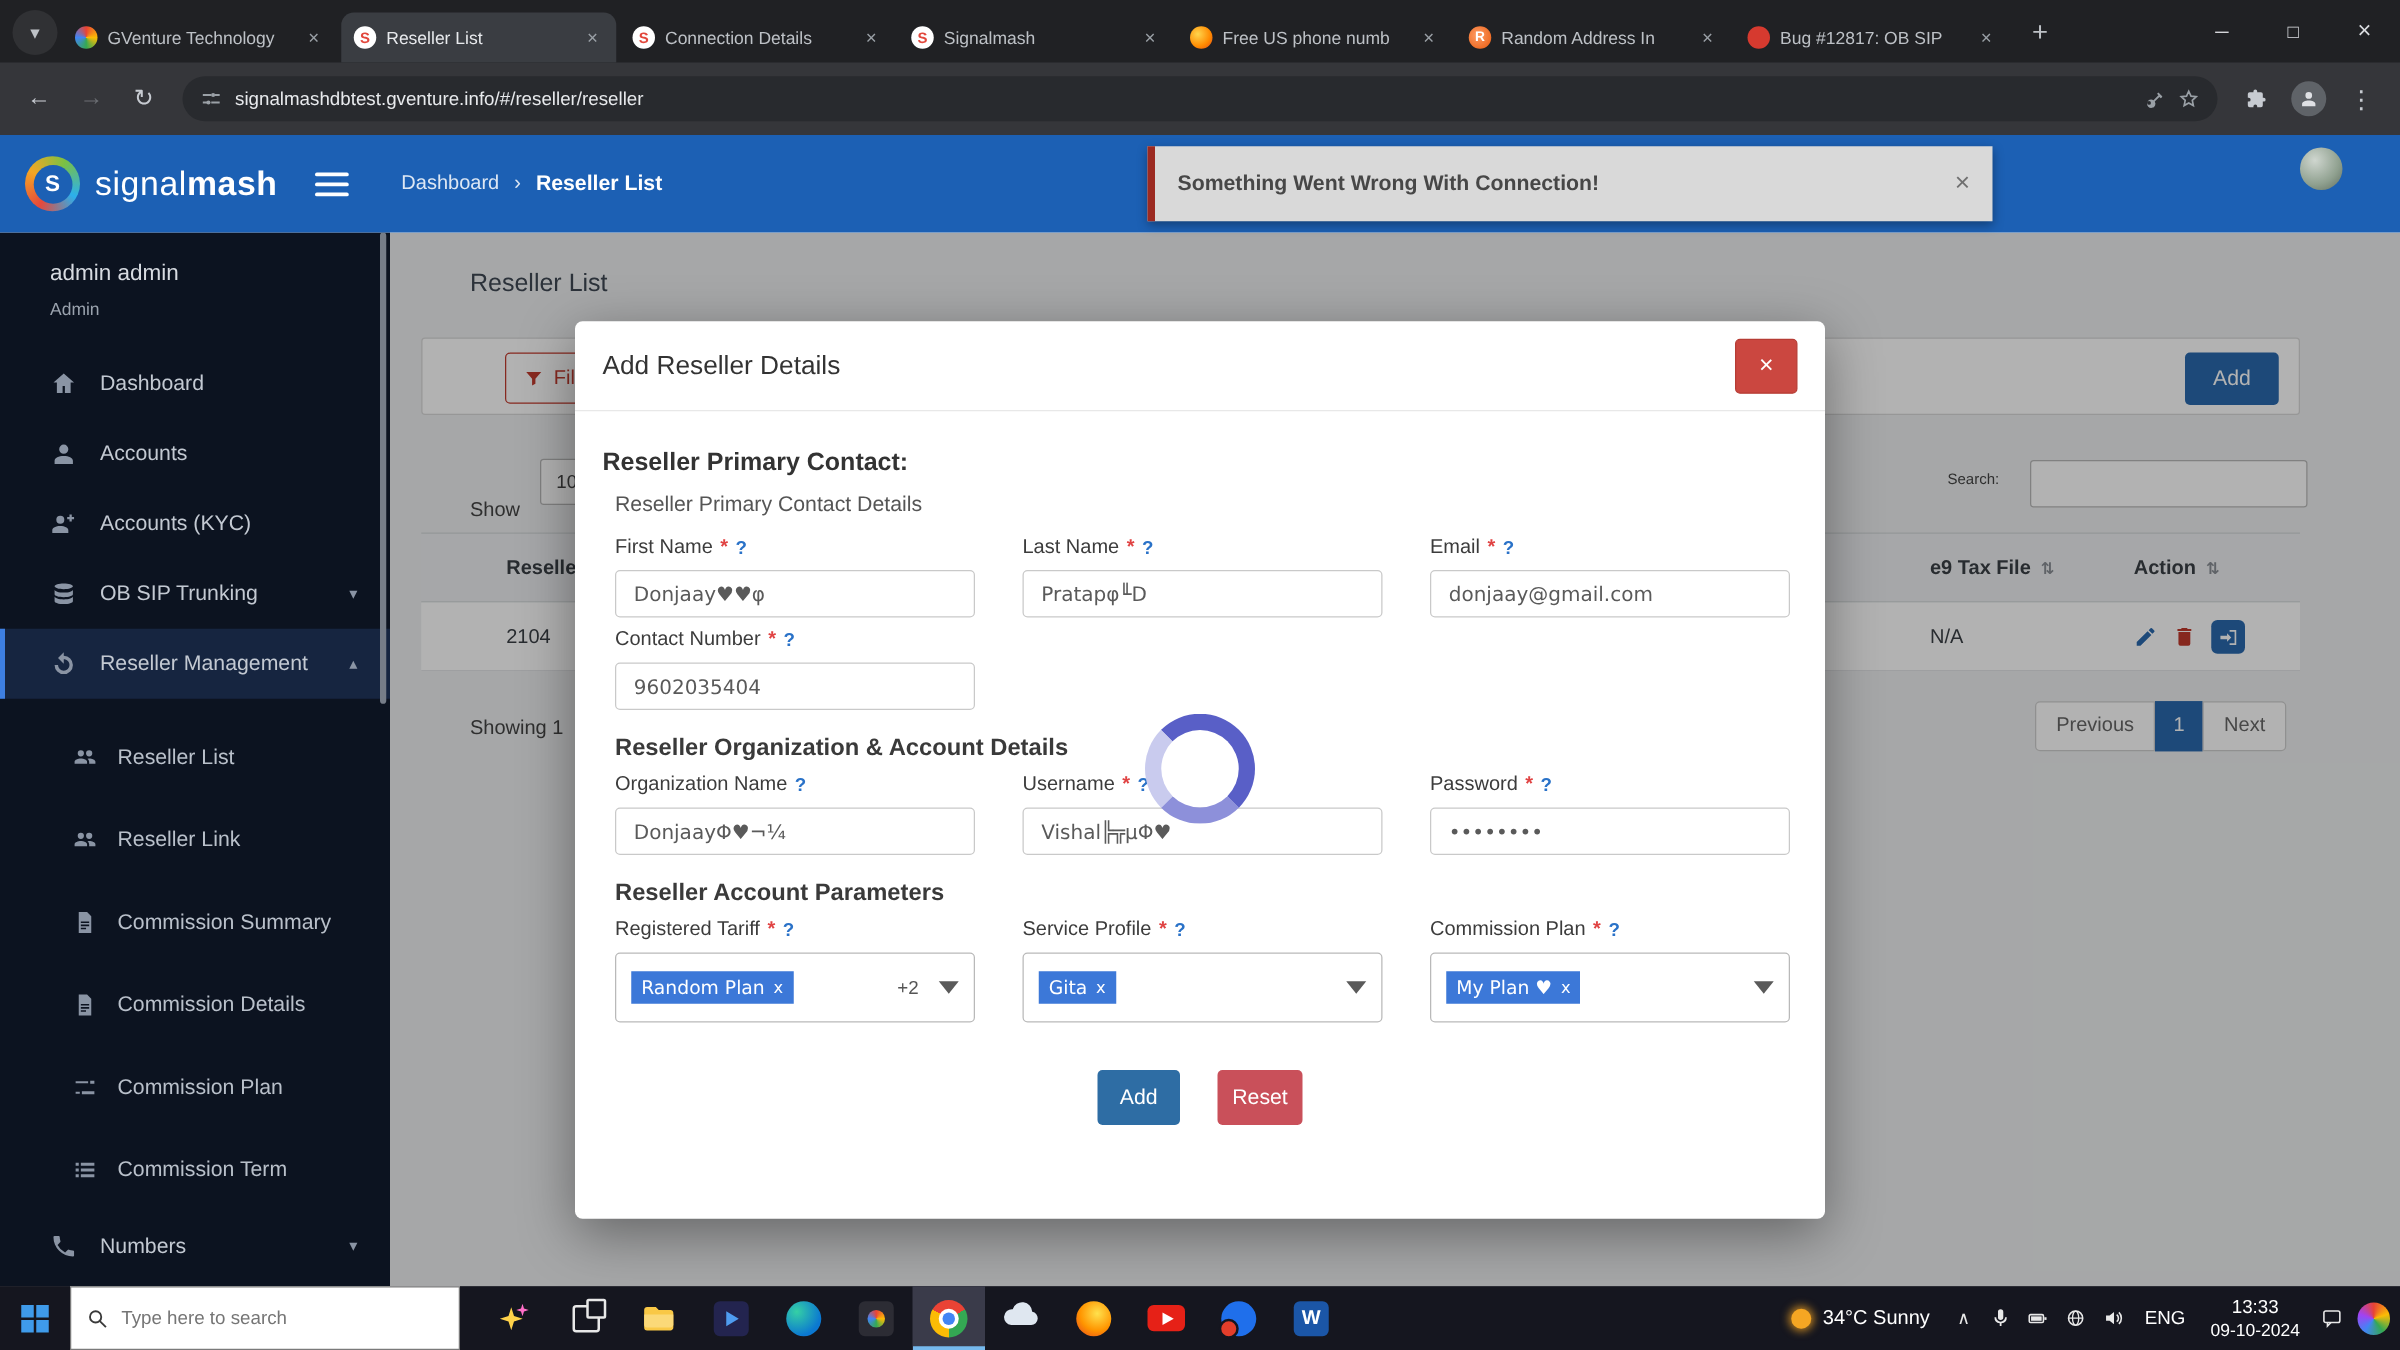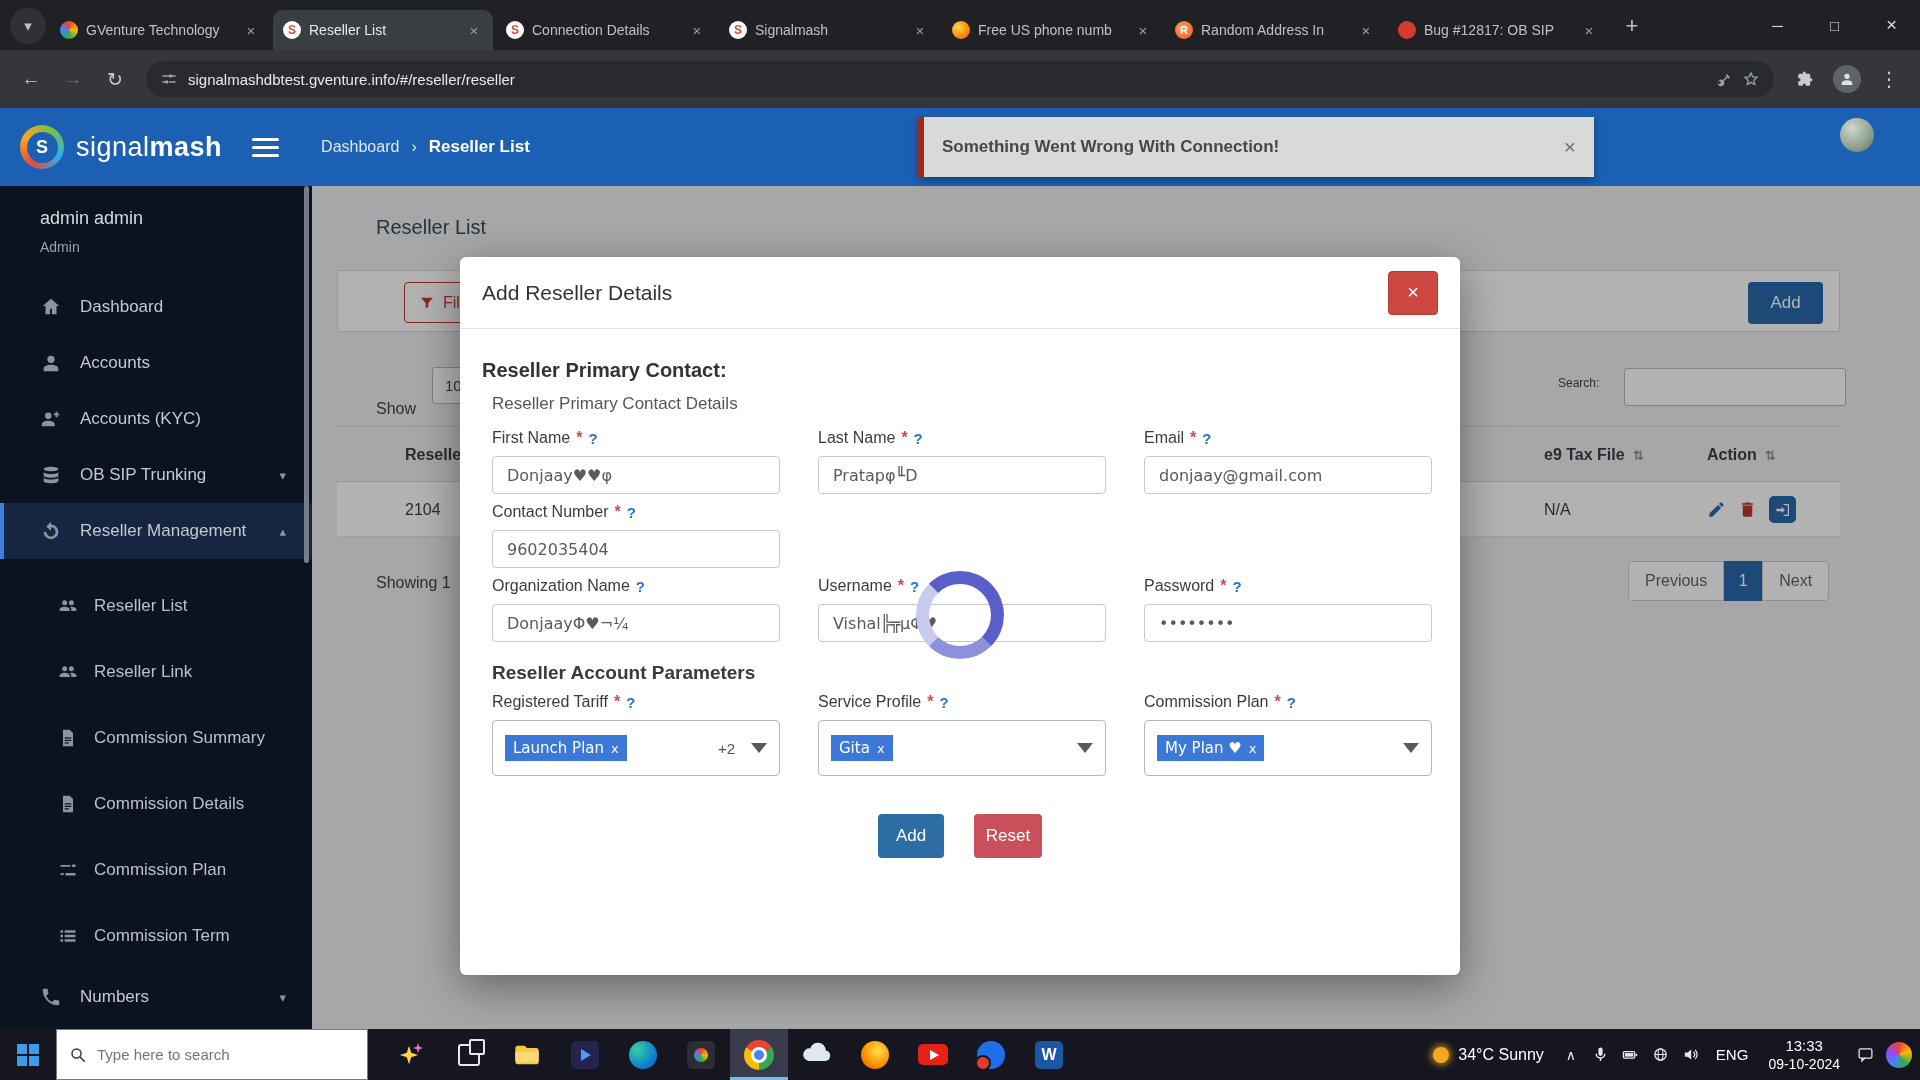--- a/index.html
+++ b/index.html
@@ -598,20 +598,21 @@
         <div>
           <div class="f-label">
               <span>Contact Number</span>
               <span class="req">*</span>
               <span class="help">?</span>
             </div>
           <input class="f-input" value="9602035404" style="">
         </div>
       </div>
 
+      <div class="section-head">Reseller Organization &amp; Account Details</div>
 
       <div class="fgrid tight">
         <div>
           <div class="f-label">
               <span>Organization Name</span>
               <span class="help">?</span>
             </div>
           <input class="f-input" value="DonjaayΦ♥¬¼" style="">
         </div>
         <div>
@@ -636,21 +637,21 @@
 
       <div class="fgrid tight">
         <div>
           <div class="f-label">
               <span>Registered Tariff</span>
               <span class="req">*</span>
               <span class="help">?</span>
             </div>
           <div class="select-box">
             <span class="chip">
-                <span>Launch Plan</span>
+                <span>Random Plan</span>
                 <span class="chip-x">x</span>
               </span>
             <span class="sel-extra">+2</span>
             <span class="sel-caret"></span>
           </div>
         </div>
         <div>
           <div class="f-label">
               <span>Service Profile</span>
               <span class="req">*</span>

